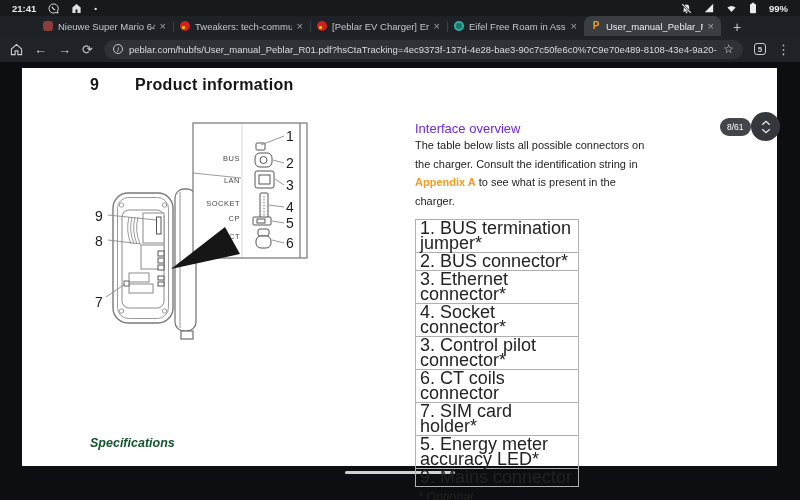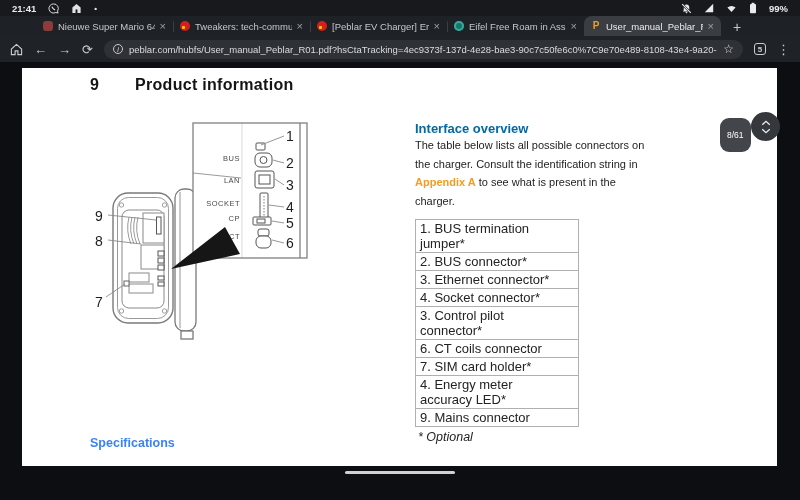--- a/index.html
+++ b/index.html
@@ -59,35 +59,35 @@
   .viewer { position:relative; height:404px; background:#0c0e12; }
   .page { position:absolute; left:22px; top:6px; width:755px; bottom:0;
           background:#ffffff; color:#232323; }
   .heading { position:absolute; left:68px; top:8px; font-size:16px; font-weight:bold;
              letter-spacing:0.3px; color:#141414; }
   .heading .num { display:inline-block; width:45px; }
 
   .diagram { position:absolute; left:63px; top:45px; }
 
   .right-col { position:absolute; left:393px; top:53px; width:345px; }
-  .right-col h3 { font-size:13px; font-weight:bold; color:#0369a1; }
+  .right-col h3 { font-size:13px; font-weight:normal; color:#6d28d9; }
   .body-text { font-size:11px; line-height:18.5px; white-space:pre-line; }
   .appendix-link { color:#f59b1e; font-weight:bold; }
 
   table.connectors { border-collapse:collapse; margin-top:9px; width:164px; }
-  table.connectors td { border:1px solid #b0b0b0; font-size:13px; line-height:15px;
+  table.connectors td { border:1px solid #b0b0b0; font-size:18px; line-height:15px;
                         padding:1px 4px; white-space:pre-line; }
   .footnote { font-style:italic; font-size:12.5px; margin-top:3px; padding-left:3px; }
 
   .specs { position:absolute; left:68px; top:368px; width:660px; }
-  .specs h3 { font-size:12.5px; font-weight:bold; color:#3b82f6; }
+  .specs h3 { font-size:12.5px; font-weight:bold; color:#14532d;font-style:italic; }
   .specs .body-text { font-size:12.5px; line-height:16.5px; }
 
   .page-badge { position:absolute; left:698px; top:50px; background:#42464b;
-                color:#fff; font-size:8.5px; padding:12px 7px; border-radius:9px; }
+                color:#fff; font-size:8.5px; padding:4px 7px; border-radius:9px; }
   .scroll-widget { position:absolute; left:729px; top:44px; width:29px; height:29px;
                    background:#34383d; border-radius:50%; display:flex;
                    flex-direction:column; align-items:center; justify-content:center;
                    gap:2px; z-index:3; }
 
   
   .bottom-bar { height:13px; background:#0c0e12; display:flex; justify-content:center; }
   .home-indicator { width:110px; height:3px; border-radius:2px; background:#cfd1d4;
                     margin-top:5px; }
 </style>
@@ -330,21 +330,21 @@
 
             <tr>
               <td>6. CT coils connector</td>
             </tr>
 
             <tr>
               <td>7. SIM card holder*</td>
             </tr>
 
             <tr>
-              <td>4. Energy meter
+              <td>5. Energy meter
 accuracy LED*</td>
             </tr>
 
             <tr>
               <td>9. Mains connector</td>
             </tr>
           </tbody>
       </table>
       <div class="footnote">* Optional</div>
     </div>

